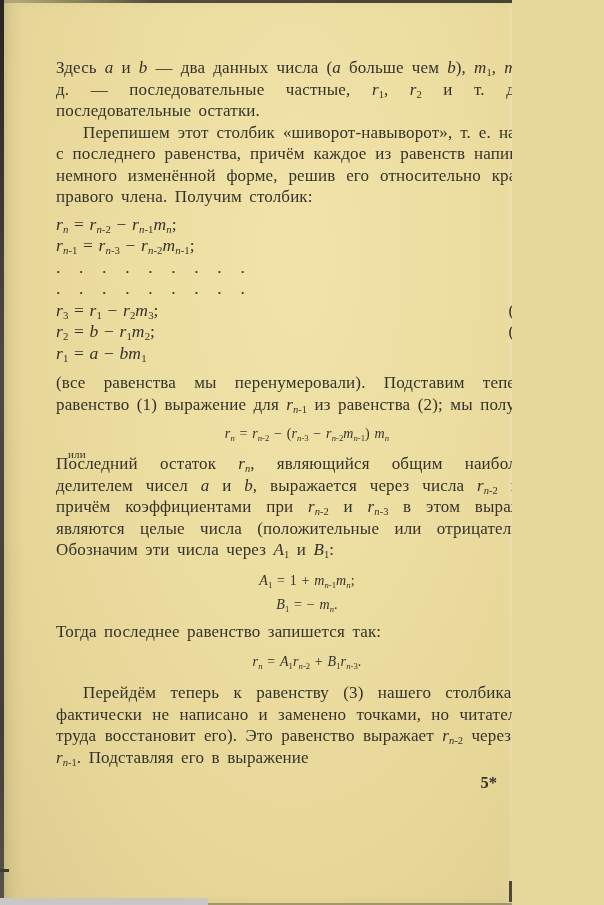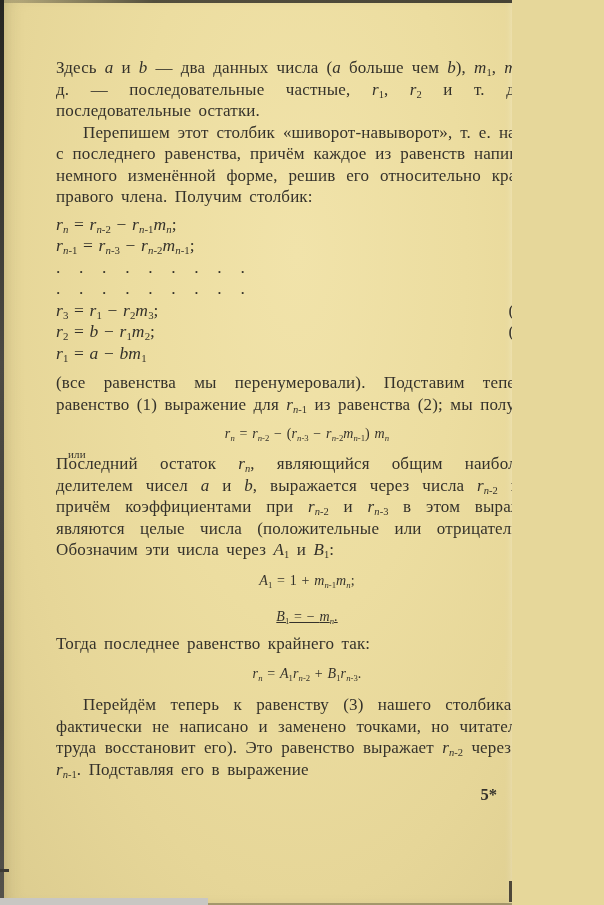--- a/index.html
+++ b/index.html
@@ -37,21 +37,21 @@
   .eqrow{position:relative;height:21.5px;line-height:21.5px;text-align:left;word-spacing:1px;}
   .eqrow .eqf{font-size:17.5px;}
   .eqrow.dots .eqf{word-spacing:14px;}
   .eqlabel{position:absolute;right:0;top:0;font-style:normal;}
 
   .display-eq{text-align:center;height:24px;line-height:24px;font-size:14px;word-spacing:1px;}
   .eq-group{position:relative;margin:6px 0;}
   .eq-group .display-eq{height:26px;line-height:26px;}
   .eq-group .second{margin-top:4px;}
   .connector{position:absolute;left:12px;top:23px;font-size:11px;}
-  .m-top8{margin-top:8px;} .m-top6{margin-top:12px;text-decoration:underline;} .m-top4{margin-top:4px;}
+  .m-top8{margin-top:8px;} .m-top6{margin-top:0;} .m-top4{margin-top:4px;}
   .eq-final{margin:8px 0;}
 
   .footer{display:flex;justify-content:flex-end;gap:42px;margin-top:4px;padding-right:2px;
     font-weight:bold;font-size:16.5px;text-align:right;}
 </style>
 </head>
 <body>
 
 <div class="page">
   <div class="edge-top"></div>
@@ -81,21 +81,21 @@
     <div class="eq-group">
       <div class="display-eq"><i>r</i><sub><i>n</i></sub> = <i>r</i><sub><i>n</i>-2</sub> − (<i>r</i><sub><i>n</i>-3</sub> − <i>r</i><sub><i>n</i>-2</sub><i>m</i><sub><i>n</i>-1</sub>) <i>m</i><sub><i>n</i></sub></div>
       <span class="connector">или</span>
     </div>
 
     <p>Последний остаток <i>r</i><sub><i>n</i></sub>, являющийся общим наибольшим делителем чисел <i>a</i> и <i>b</i>, выражается через числа <i>r</i><sub><i>n</i>-2</sub> и <i>r</i><sub><i>n</i>-3</sub>, причём коэффициентами при <i>r</i><sub><i>n</i>-2</sub> и <i>r</i><sub><i>n</i>-3</sub> в этом выражении являются целые числа (положительные или отрицательные). Обозначим эти числа через <i>A</i><sub>1</sub> и <i>B</i><sub>1</sub>:</p>
 
     <div class="display-eq m-top8"><i>A</i><sub>1</sub> = 1 + <i>m</i><sub><i>n</i>-1</sub><i>m</i><sub><i>n</i></sub>;</div>
     <div class="display-eq m-top6"><i>B</i><sub>1</sub> = − <i>m</i><sub><i>n</i></sub>.</div>
 
-    <p class="m-top4">Тогда последнее равенство крайнего так:</p>
+    <p class="m-top4">Тогда последнее равенство запишется так:</p>
 
     <div class="display-eq eq-final"><i>r</i><sub><i>n</i></sub> = <i>A</i><sub>1</sub><i>r</i><sub><i>n</i>-2</sub> + <i>B</i><sub>1</sub><i>r</i><sub><i>n</i>-3</sub>.</div>
 
     <p class="indent">Перейдём теперь к равенству (3) нашего столбика (оно фактически не написано и заменено точками, но читатель без труда восстановит его). Это равенство выражает <i>r</i><sub><i>n</i>-2</sub> через <i>r</i><sub><i>n</i>-3</sub> и <i>r</i><sub><i>n</i>-1</sub>. Подставляя его в выражение</p>
 
     <div class="footer">
       <span>5*</span>
       <span>37</span>
     </div>
 

